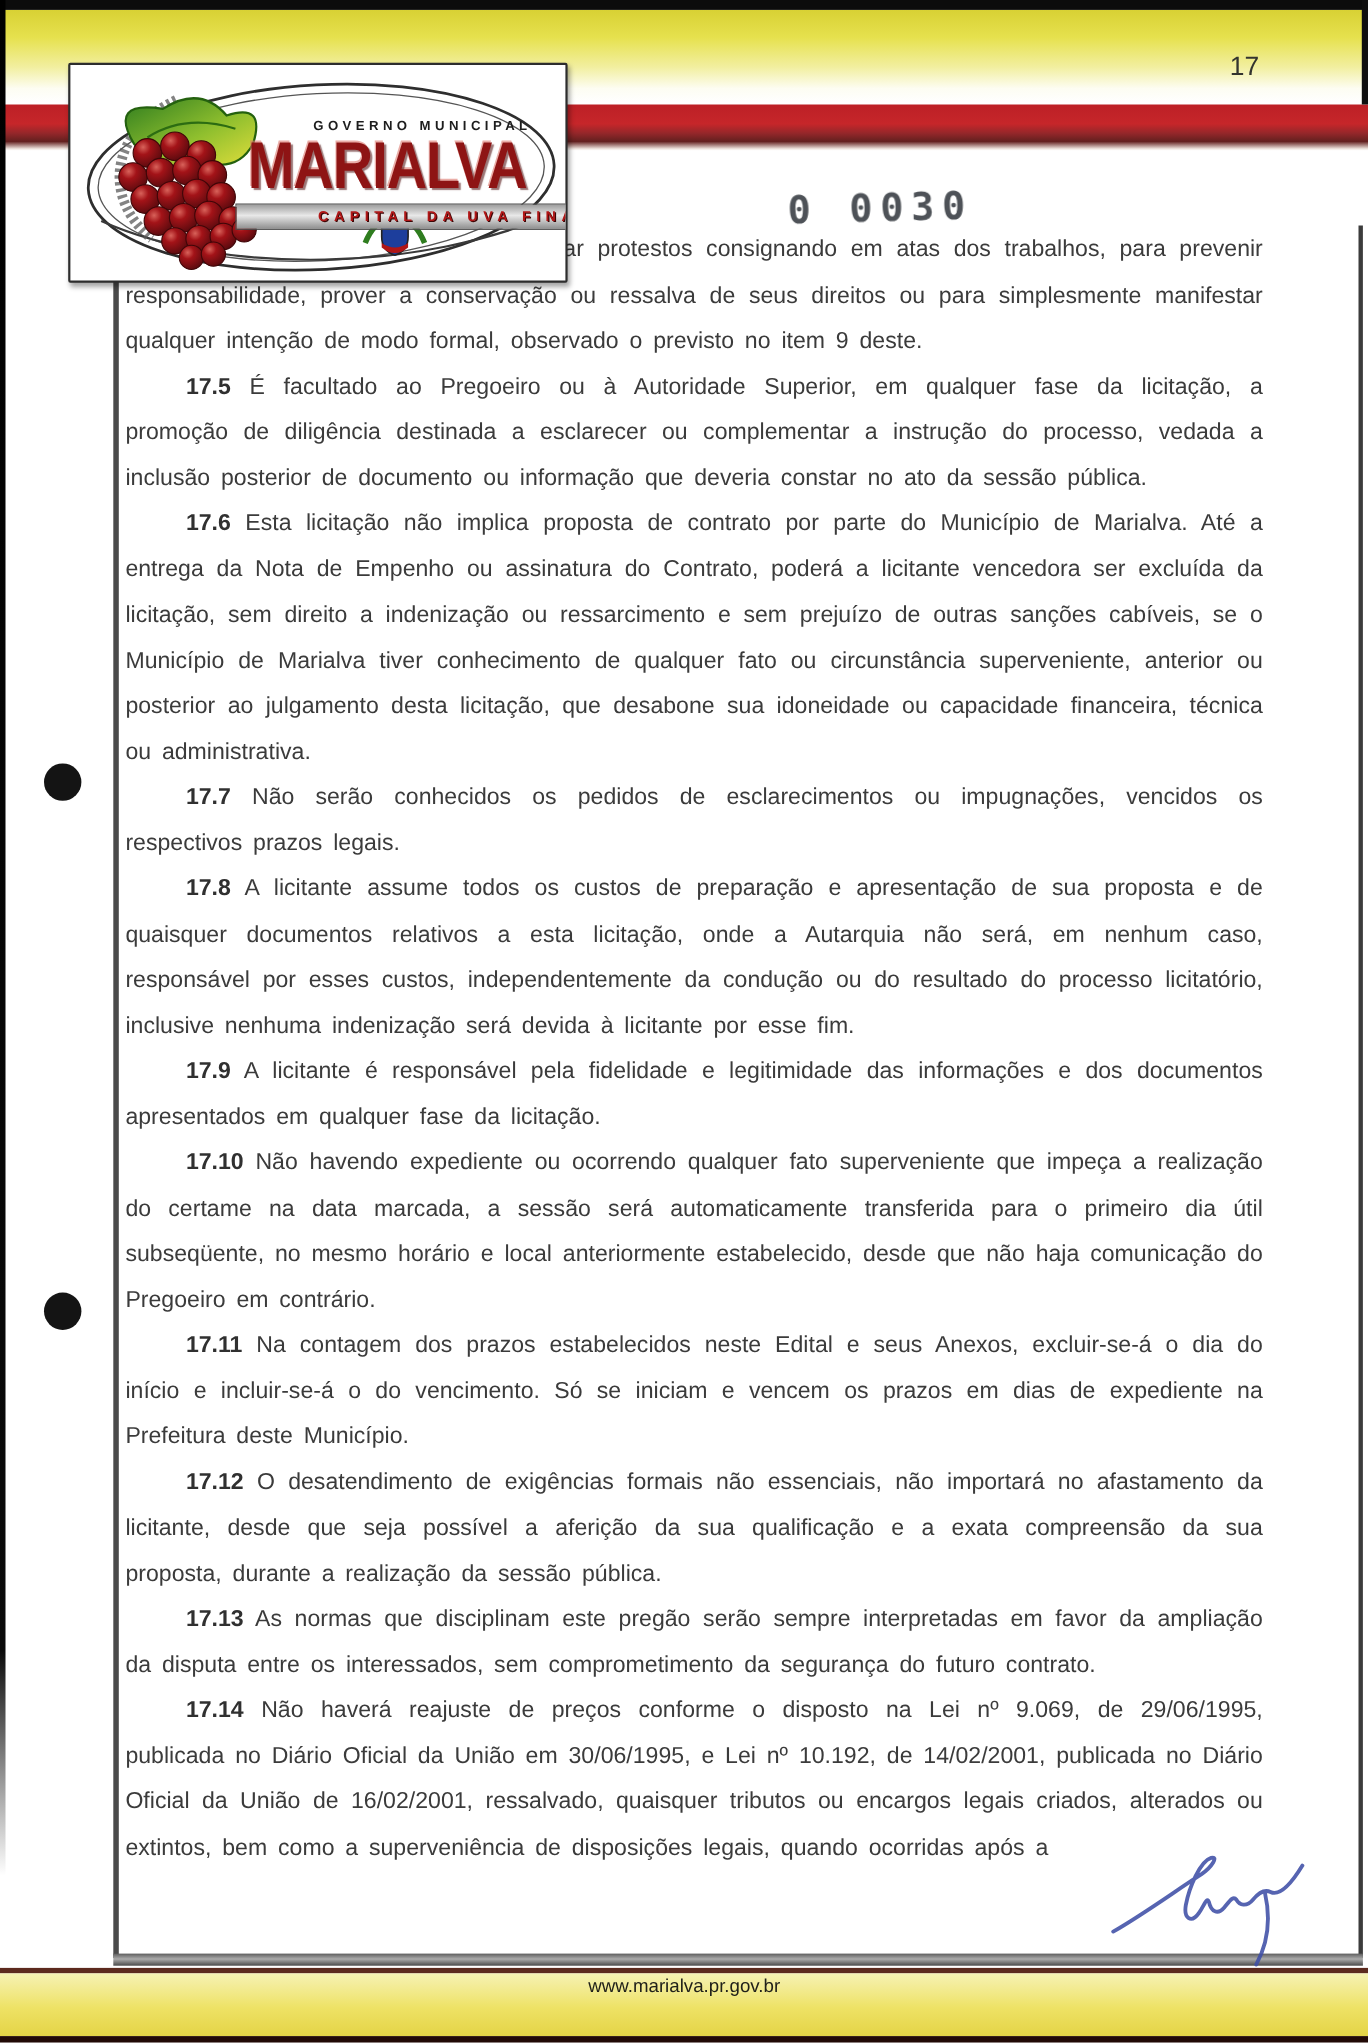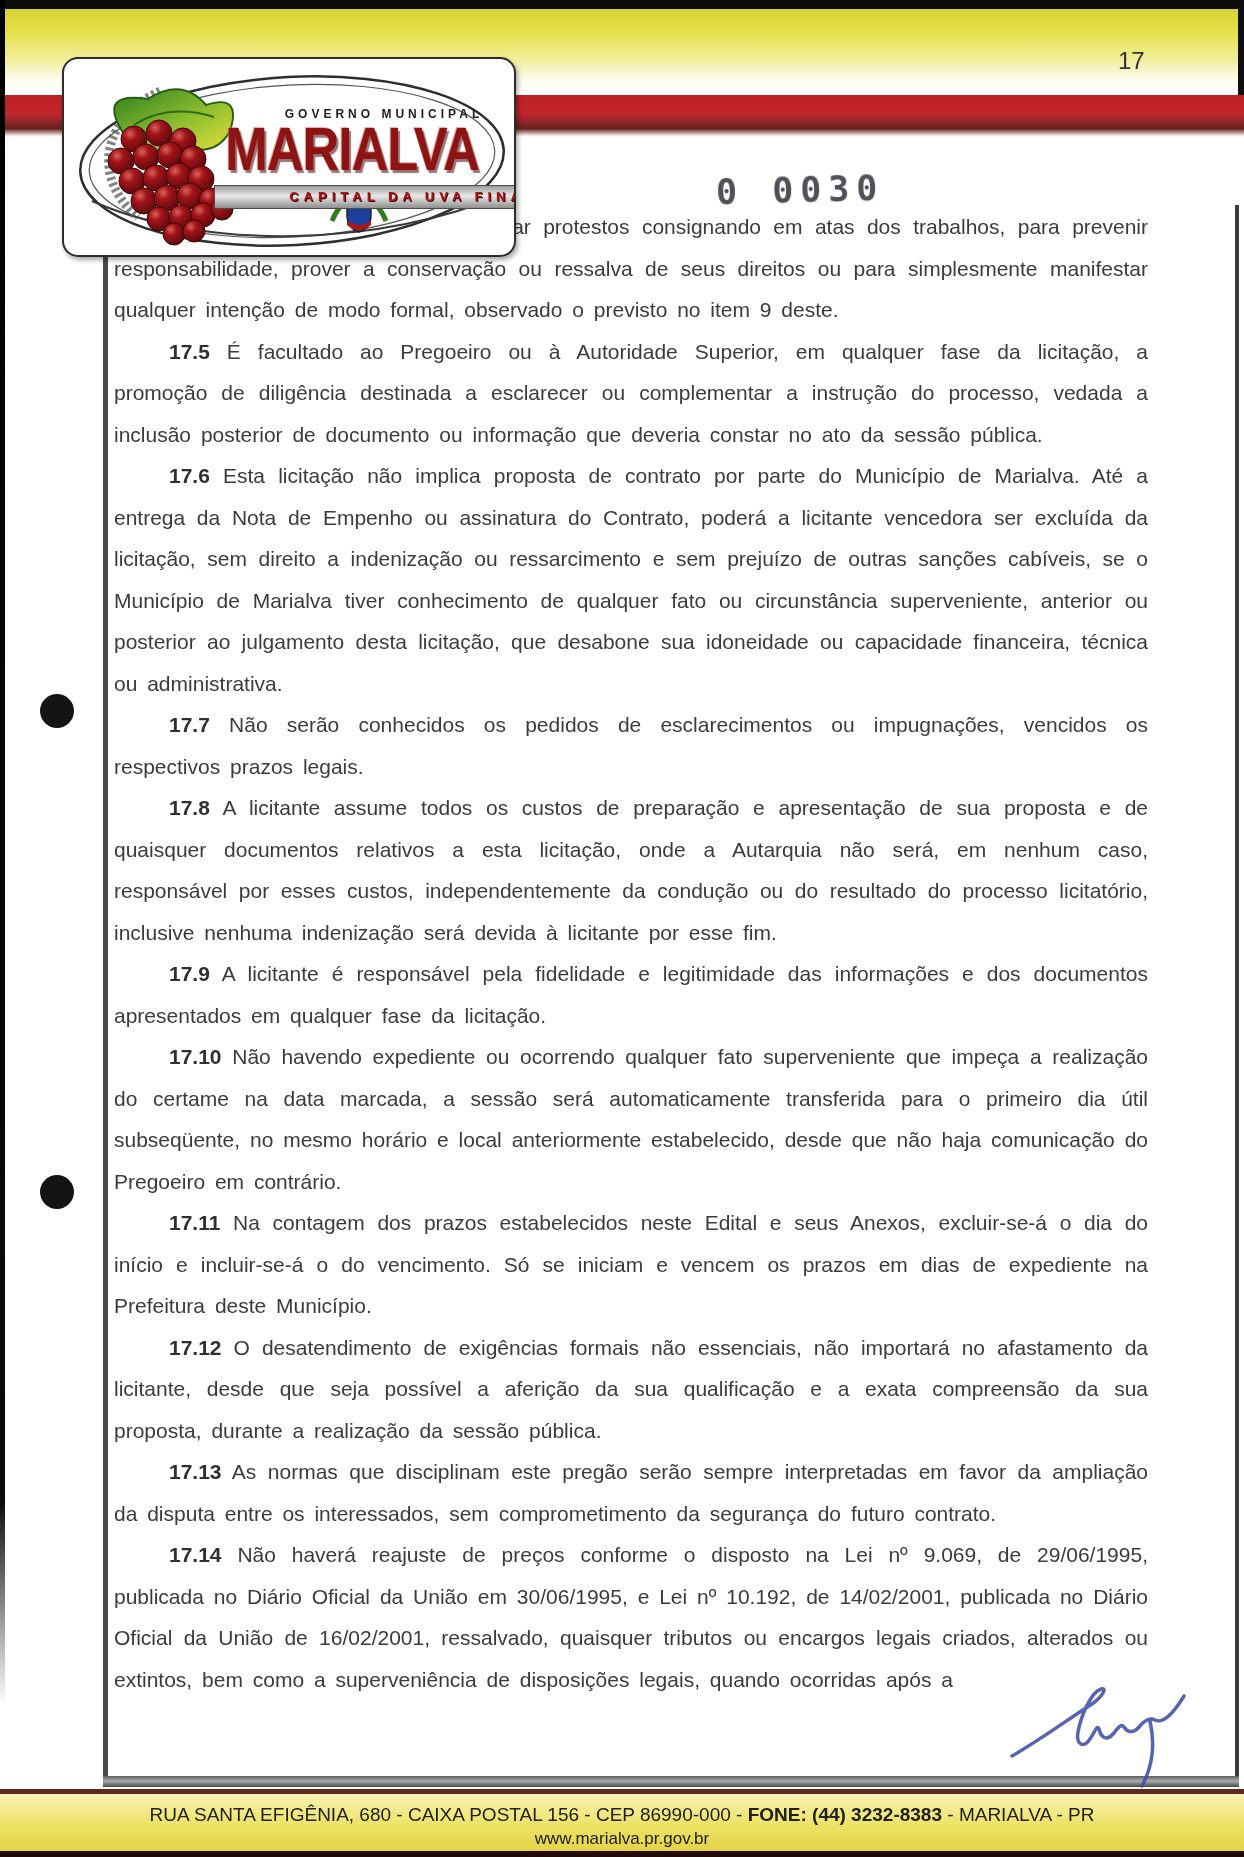--- a/index.html
+++ b/index.html
@@ -13,21 +13,21 @@
     background:linear-gradient(to bottom,#d8d134 0%,#e6e14e 30%,#f2efa0 62%,#fdfdf2 85%,#ffffff 100%);z-index:1;}
   .red-stripe{position:absolute;top:95px;left:0;width:1244px;height:42px;
     background:linear-gradient(to bottom,#bd2026 0%,#c6262a 42%,#95272a 62%,#63201f 80%,#efe6e0 96%,#ffffff 100%);z-index:1;}
   .edge-left{position:absolute;top:0;left:0;width:5px;height:1705px;
     background:linear-gradient(to bottom,#000 0%,#0a0a0a 88%,rgba(0,0,0,0) 100%);z-index:4;}
   .edge-right-top{position:absolute;top:0;right:0;width:6px;height:95px;background:#0f0f0f;z-index:4;}
   .page-number{position:absolute;top:47px;left:1118px;font-size:24px;color:#33342f;z-index:3;}
 
   
   .logo-card{position:absolute;left:62px;top:57px;width:450px;height:196px;background:#ffffff;
-    border:2px solid #2d2d2d;border-radius:16px;box-shadow:2px 3px 5px rgba(0,0,0,.35);z-index:5;overflow:hidden;}
+    border:2px solid #2d2d2d;border-radius:2px;box-shadow:2px 3px 5px rgba(0,0,0,.35);z-index:5;overflow:hidden;}
   .logo-card svg{position:absolute;left:0;top:0;}
   .gov-text{position:absolute;left:200px;top:48px;width:240px;text-align:center;
     font-size:12px;font-weight:bold;letter-spacing:4px;color:#1d1d1d;z-index:7;}
   .marialva-text{position:absolute;left:133px;top:56px;width:310px;text-align:center;
     font-size:51px;font-weight:900;color:#8e1414;letter-spacing:-1px;transform:scaleY(1.18);
     transform-origin:top;text-shadow:2px 2px 1px rgba(70,0,0,.55),-1px -1px 0 rgba(220,120,110,.6);z-index:7;}
   .capital-banner{position:absolute;left:150px;top:126px;width:288px;height:22px;
     background:linear-gradient(to bottom,#9d9d9d,#e8e8e8 45%,#8f8f8f);border:1px solid #4c4c4c;
     text-align:center;line-height:22px;font-size:13px;font-weight:900;letter-spacing:5px;
     color:#b01616;text-shadow:1px 1px 0 #3c0606;z-index:7;padding-left:48px;}
@@ -160,16 +160,15 @@
 
 <div class="hole hole-1"></div>
 <div class="hole hole-2"></div>
 
 <svg class="signature" viewBox="0 0 220 130">
   <path d="M 12 88 C 40 72 70 50 92 36 C 102 29 108 19 101 21 C 91 24 81 48 78 64 C 76 76 83 81 90 71 C 95 64 97 56 99 61 C 101 70 107 73 113 66 C 118 60 121 55 124 59 C 127 64 133 66 139 59 C 144 53 149 49 155 52 C 163 56 173 46 184 28 M 150 53 C 155 75 154 96 142 118" fill="none" stroke="#3f4ea6" stroke-width="3.5" stroke-linecap="round" opacity=".88"></path>
 </svg>
 
 <div class="footer-rule"></div>
 <div class="footer-band">
-  <div class="footer-addr"><span>RUA SANTA EFIGÊNIA, 680 - CAIXA POSTAL 156 - CEP 86990-000 - </span><b>FONE: (44) 3232-8383</b><span> - MARIALVA - PR</span></div>
   <div class="footer-url">www.marialva.pr.gov.br</div>
 </div>
 <div class="footer-bottom"></div>
 
 </body></html>

